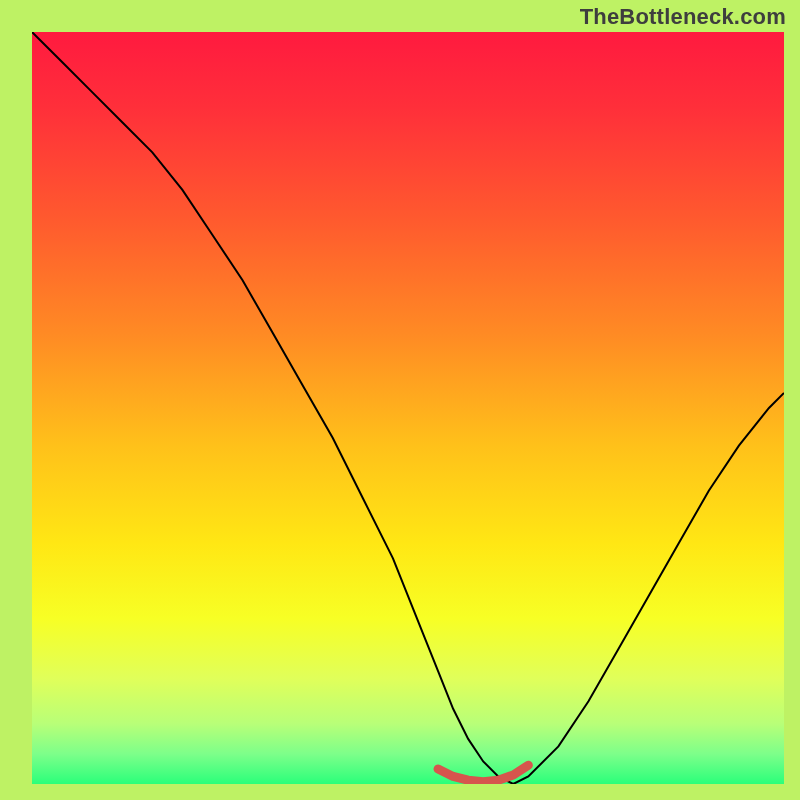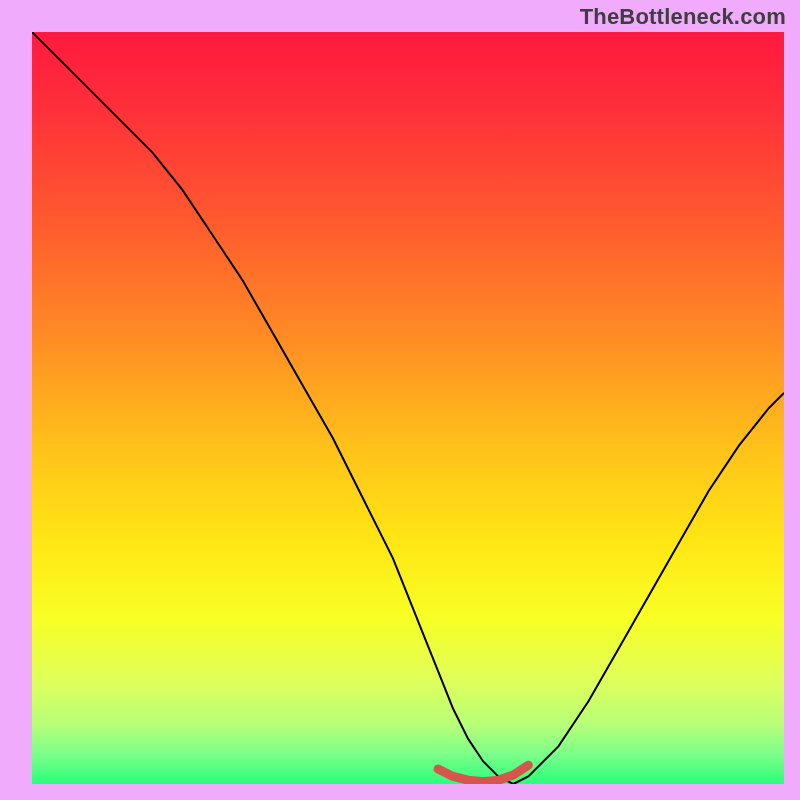--- a/index.html
+++ b/index.html
@@ -8,21 +8,21 @@
     width: 800px;
     height: 800px;
     overflow: hidden;
     background: #000;
     font-family: Arial, Helvetica, sans-serif;
   }
   .frame {
     position: relative;
     width: 800px;
     height: 800px;
-    background: #f0abfc;
+    background: #bef264;
   }
   .watermark {
     position: absolute;
     top: 4px;
     right: 14px;
     color: #3e3e3e;
     font-size: 22px;
     font-weight: 600;
     letter-spacing: 0.2px;
     z-index: 10;

